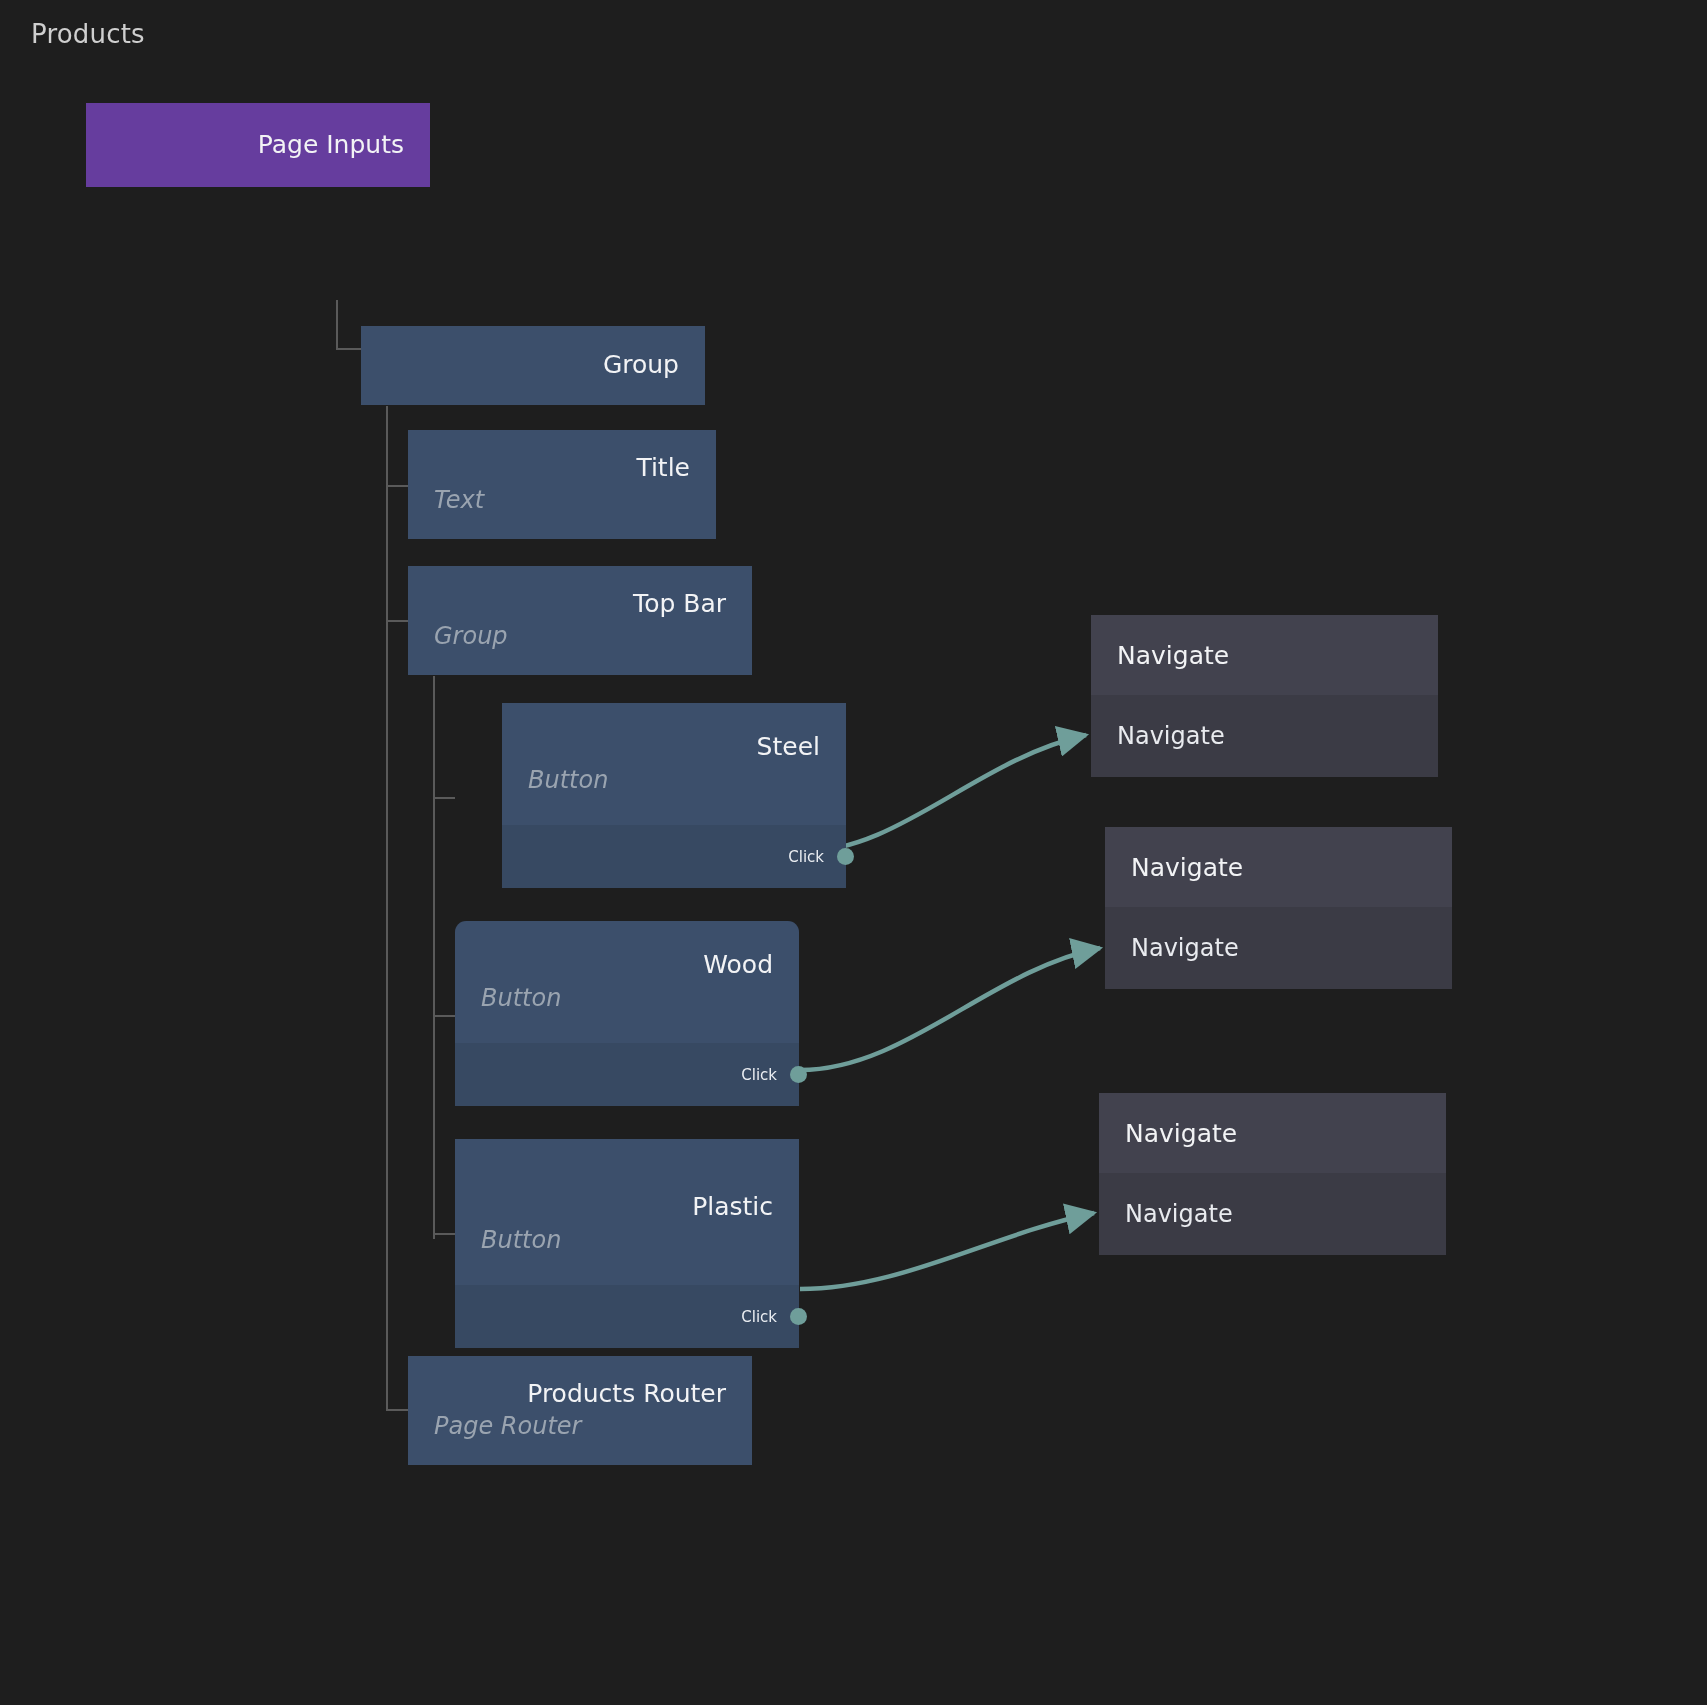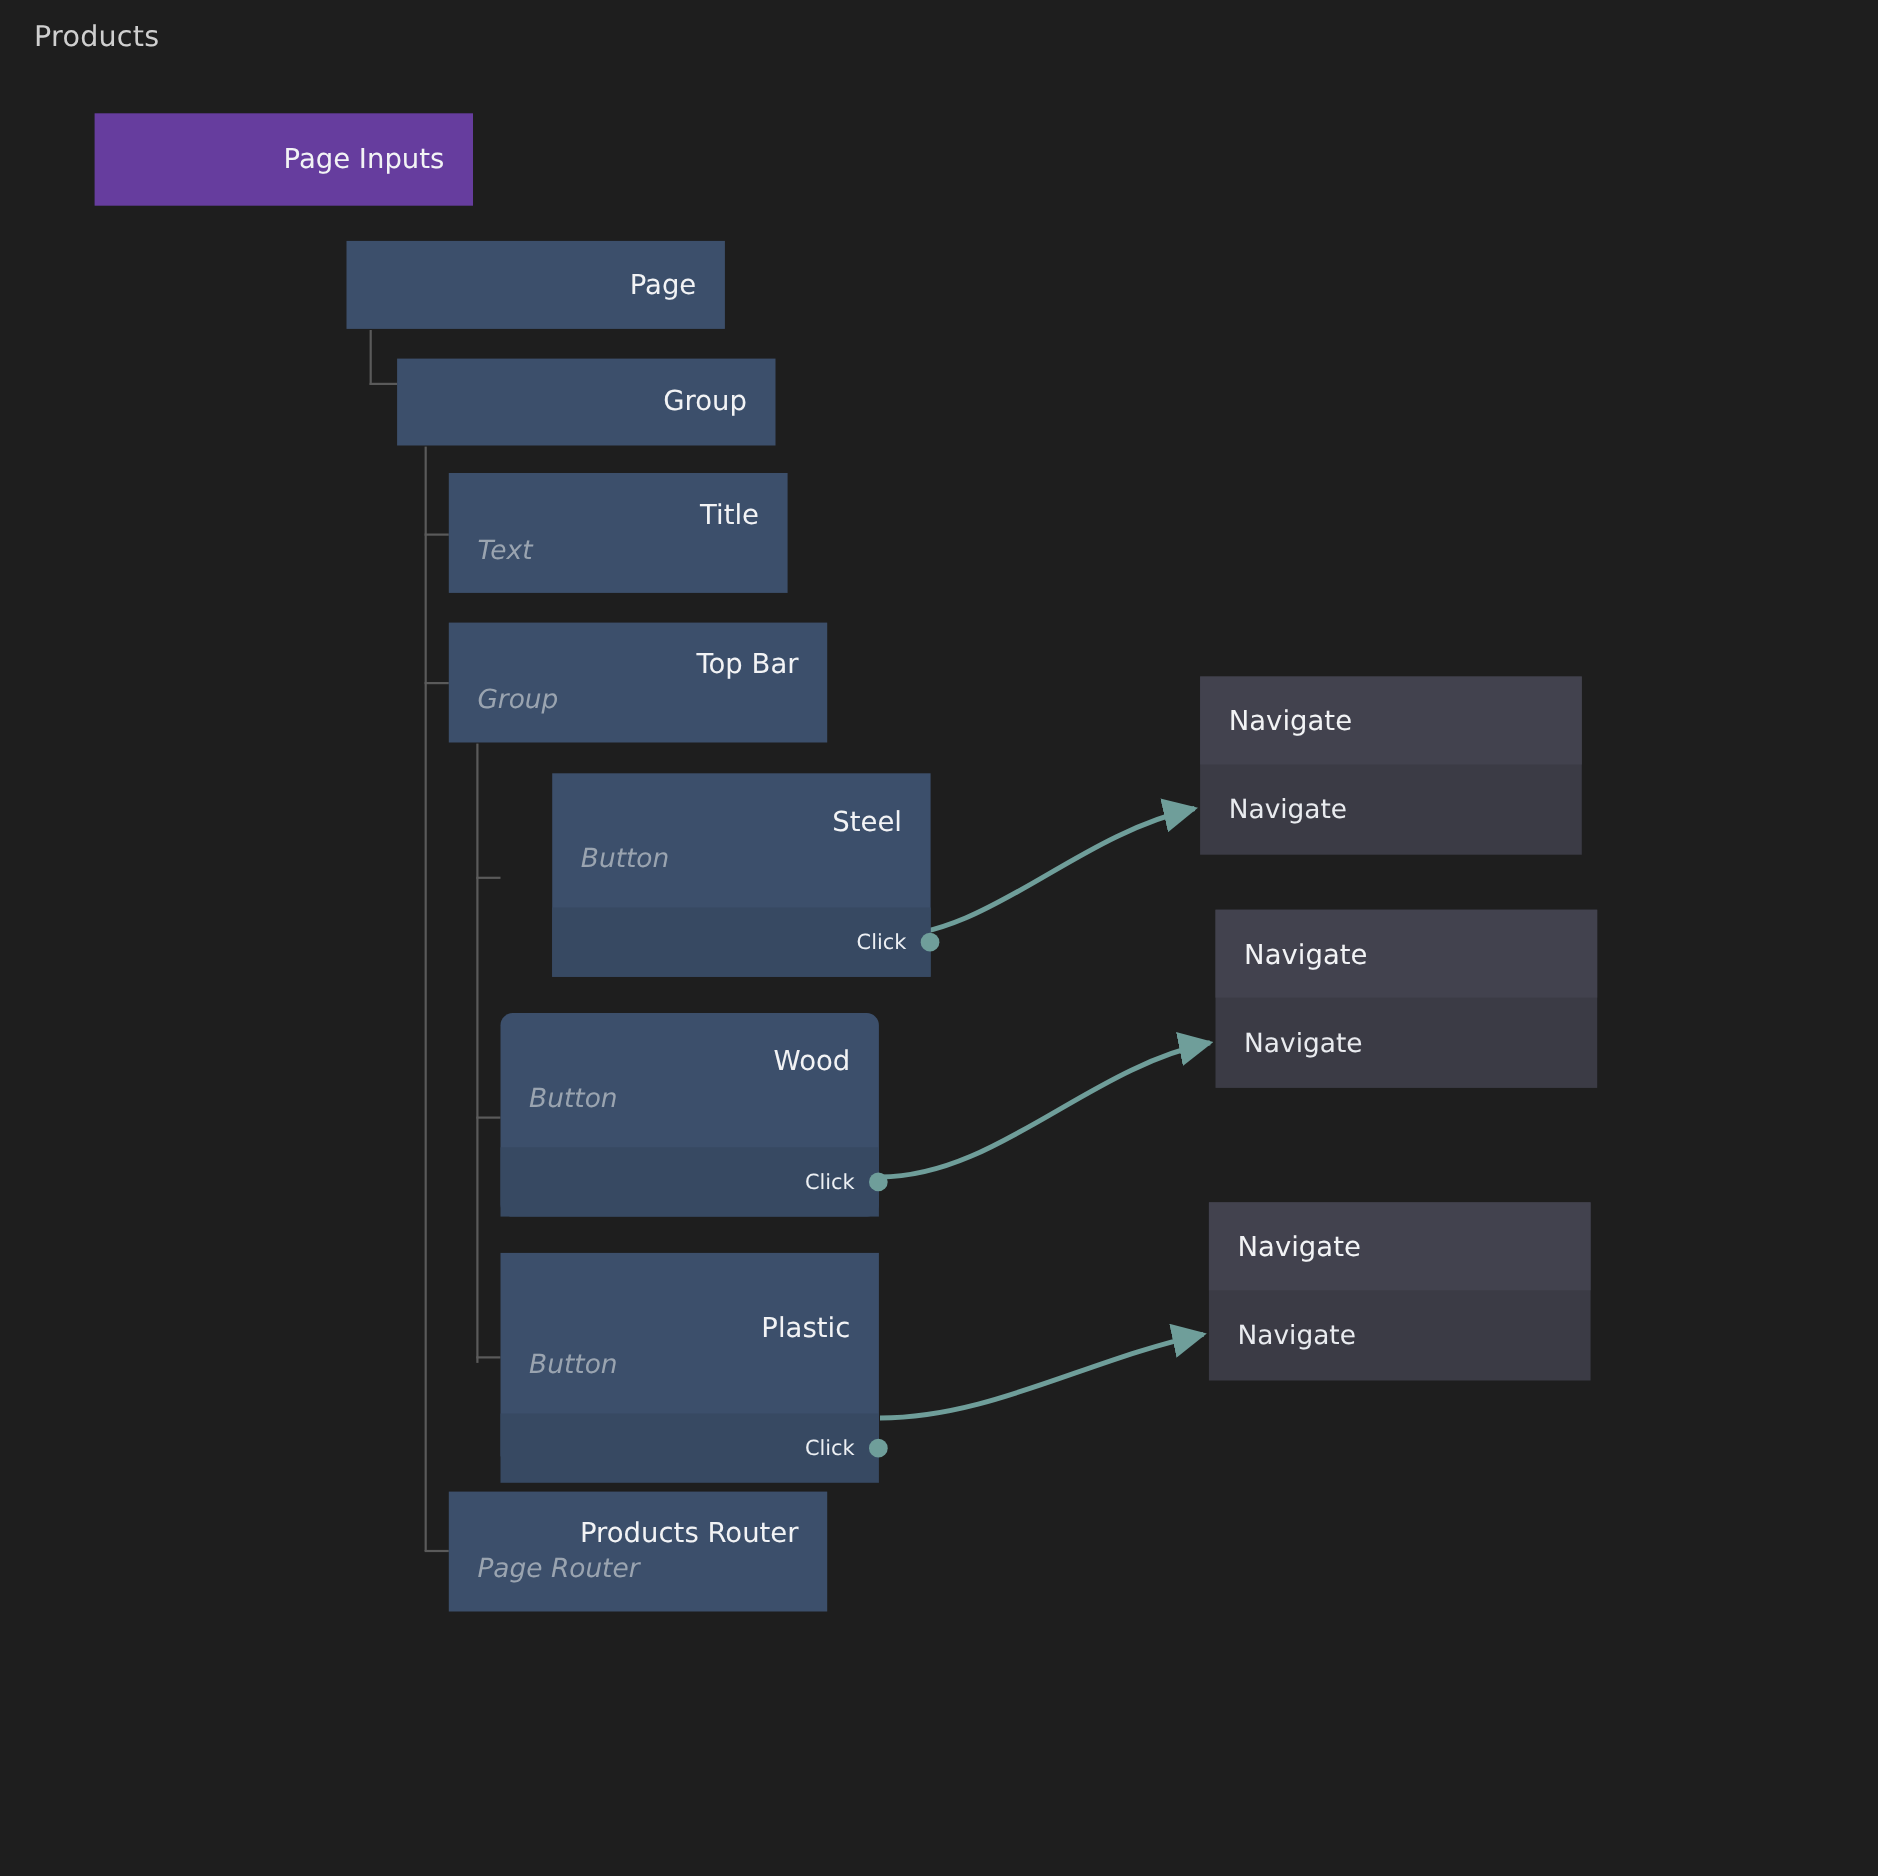--- a/index.html
+++ b/index.html
@@ -19,21 +19,21 @@
   
   .np{background:#663d9e;}
   .np .hdr{padding:0 26px;height:100%;}
 
   
   .nb{background:#3c4f6b;}
   .nb .hdr{padding:0 26px;height:100%;}
   .nb.has-foot .hdr{height:auto;}
   .nb .foot{background:#374962;display:flex;align-items:center;justify-content:flex-end;
             padding-right:22px;box-sizing:border-box;position:relative;}
-  .foot-label{font-size:19px;color:#eceff3;}
+  .foot-label{font-size:15px;color:#eceff3;}
   .foot-dot{width:17px;height:17px;border-radius:50%;background:#6f9e9a;
             position:absolute;right:-8px;}
 
   
   .na{background:#3b3b45;}
   .na .a-hdr{background:#42424e;box-sizing:border-box;display:flex;align-items:center;padding:0 26px;}
   .na .a-body{box-sizing:border-box;display:flex;align-items:center;padding:0 26px;}
   .a-title{font-size:25px;color:#f2f3f5;}
   .a-row{font-size:24px;color:#e9ebef;}
 
@@ -74,25 +74,20 @@
   <div class="tline h" style="left:433px;top:797px;width:22px;"></div>
   <div class="tline h" style="left:433px;top:1015px;width:22px;"></div>
   <div class="tline h" style="left:433px;top:1233px;width:22px;"></div>
 
   <div class="node np" style="left:86px;top:103px;width:344px;height:84px;">
     <div class="hdr">
       <div class="n-title">Page Inputs</div>
     </div>
   </div>
 
-  <div class="node nb" style="left:315px;top:219px;width:344px;height:80px;">
-    <div class="hdr">
-      <div class="n-title">Page</div>
-    </div>
-  </div>
 
   <div class="node nb" style="left:361px;top:326px;width:344px;height:79px;">
     <div class="hdr">
       <div class="n-title">Group</div>
     </div>
   </div>
 
   <div class="node nb" style="left:408px;top:430px;width:308px;height:109px;">
     <div class="hdr">
       <div class="n-title">Title</div>

